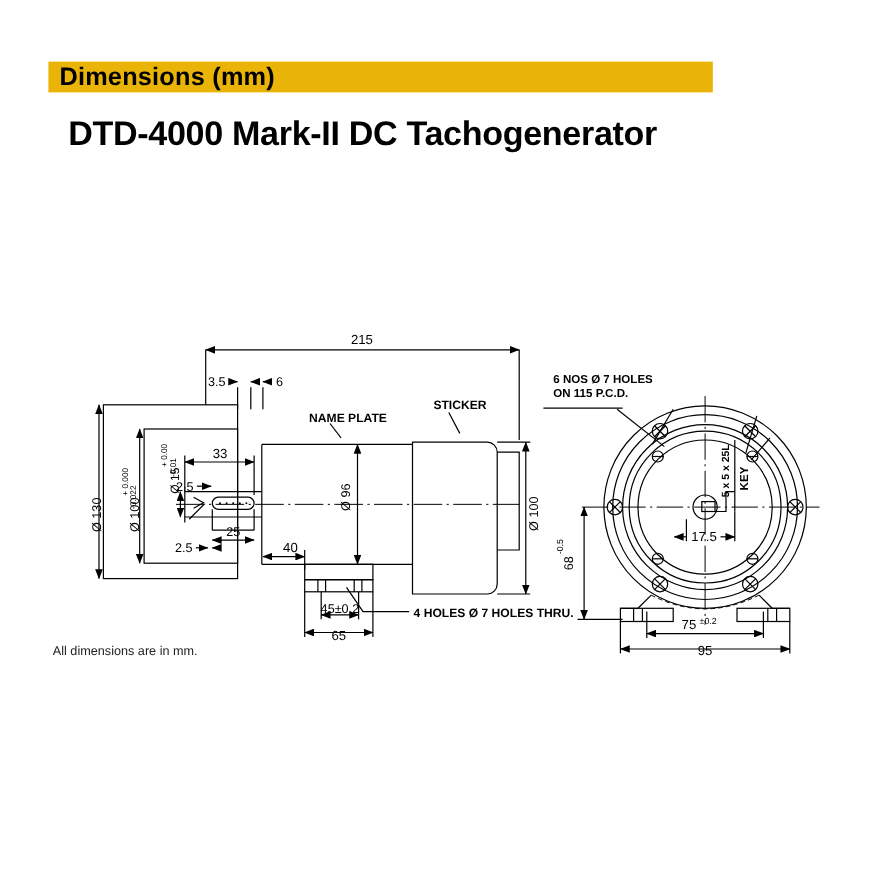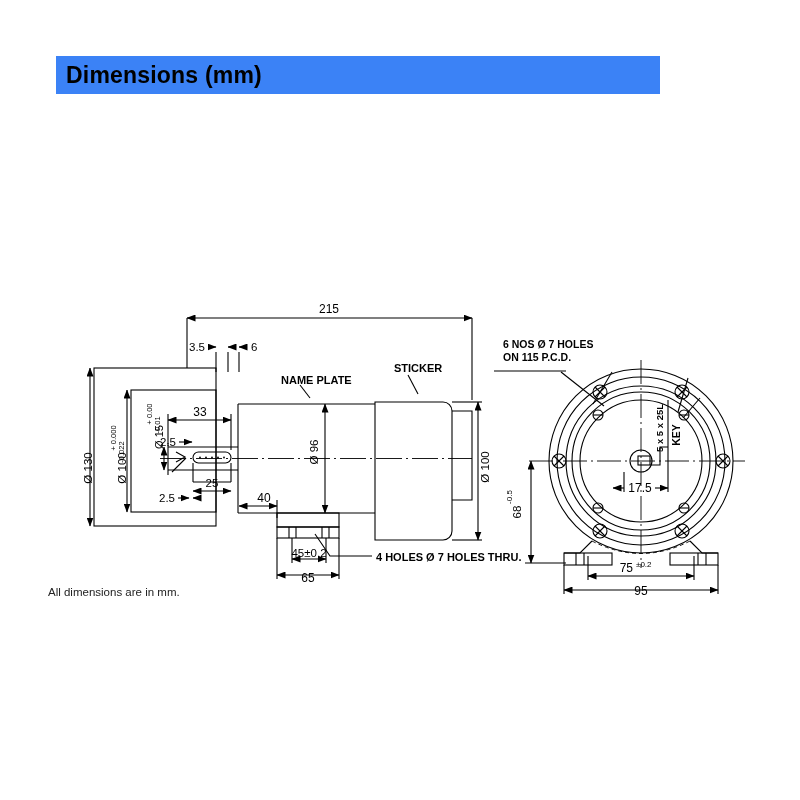--- a/index.html
+++ b/index.html
@@ -5,22 +5,22 @@
   html,body{margin:0;padding:0;}
   body{
     width:800px;height:800px;background:#ffffff;
     font-family:"Liberation Sans", sans-serif;
     color:#000000;overflow:hidden;position:relative;
   }
   #page{position:absolute;left:0;top:0;width:800px;height:800px;}
 
   
   .hdr-bar{
-    position:absolute;left:56px;top:56px;width:604px;height:38px;
-    background:#3b82f6;
+    position:absolute;left:44px;top:56px;width:604px;height:28px;
+    background:#eab308;
   }
   .hdr-bar-text{
     position:absolute;left:10px;top:50%;transform:translateY(-50%);
     font-size:23px;font-weight:bold;letter-spacing:.2px;white-space:nowrap;
   }
   .hdr-title{
     position:absolute;left:62px;top:104px;
     font-size:31px;font-weight:bold;letter-spacing:-.3px;white-space:nowrap;
   }
 
@@ -33,20 +33,21 @@
   }
 </style>
 </head>
 <body>
 
 <div id="page">
 
   <div class="hdr-bar">
     <div class="hdr-bar-text">Dimensions  (mm)</div>
   </div>
+  <div class="hdr-title">DTD-4000 Mark-II DC Tachogenerator</div>
 
   <svg id="dwg" viewBox="0 0 800 800">
     <defs>
       <marker id="ar" markerWidth="9" markerHeight="7" refX="8.5" refY="3.5" orient="auto" markerUnits="userSpaceOnUse">
         <path d="M0,0 L9,3.5 L0,7 z" fill="#000"></path>
       </marker>
       <marker id="arS" markerWidth="9" markerHeight="7" refX="0.5" refY="3.5" orient="auto" markerUnits="userSpaceOnUse">
         <path d="M9,0 L0,3.5 L9,7 z" fill="#000"></path>
       </marker>
     </defs>

